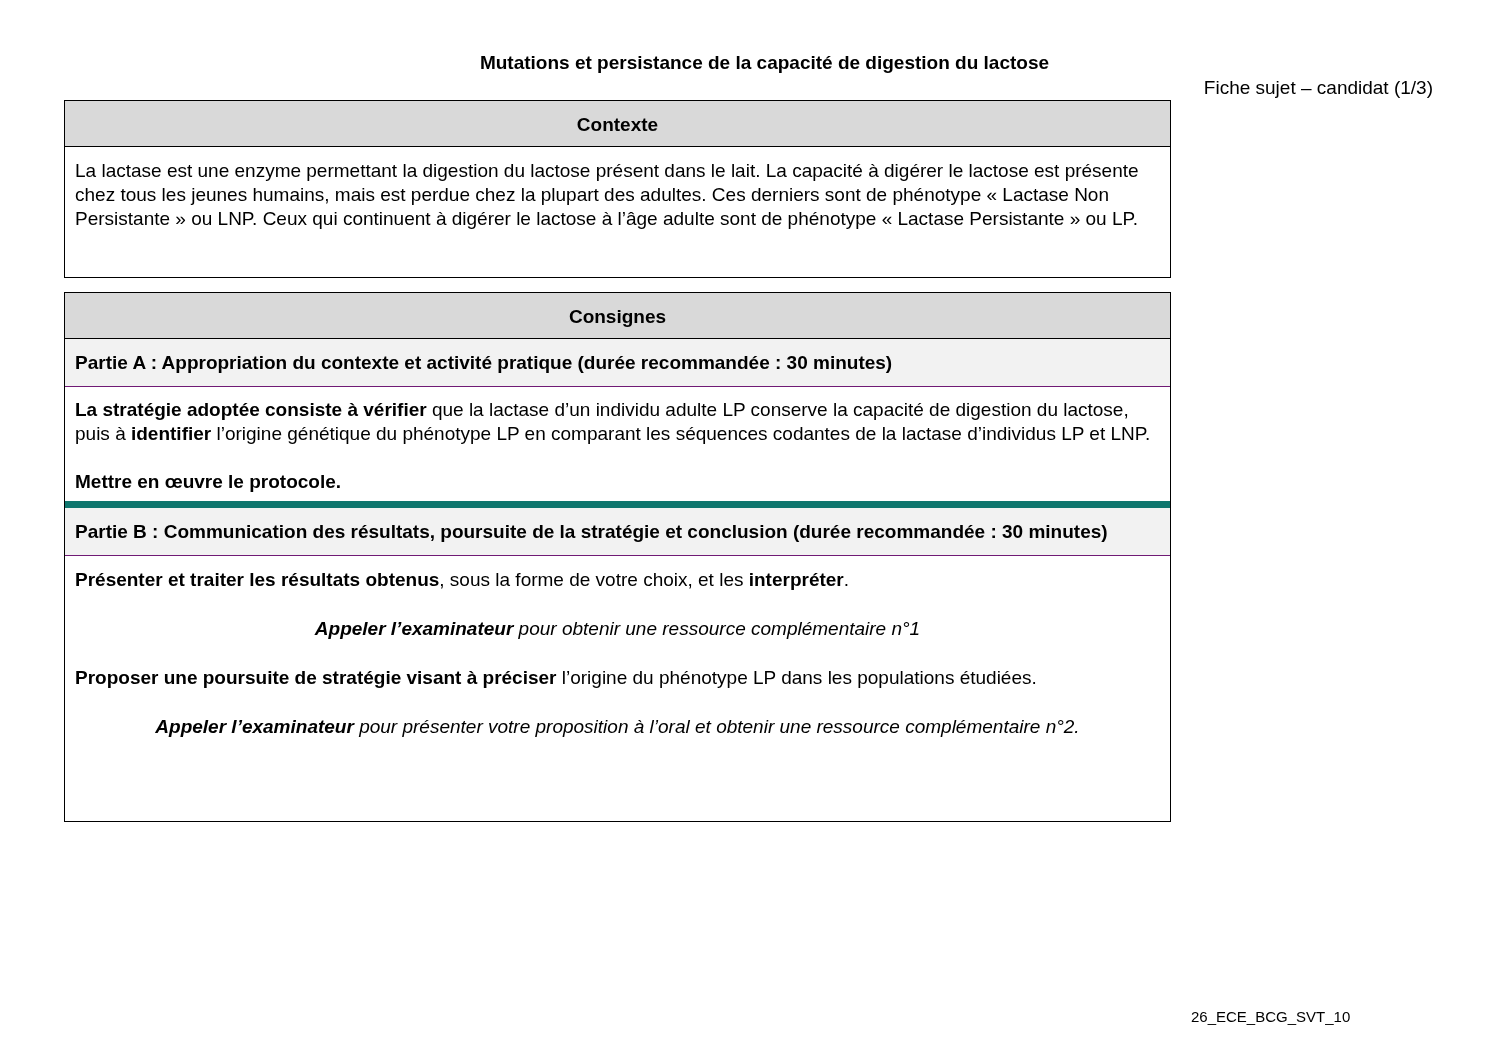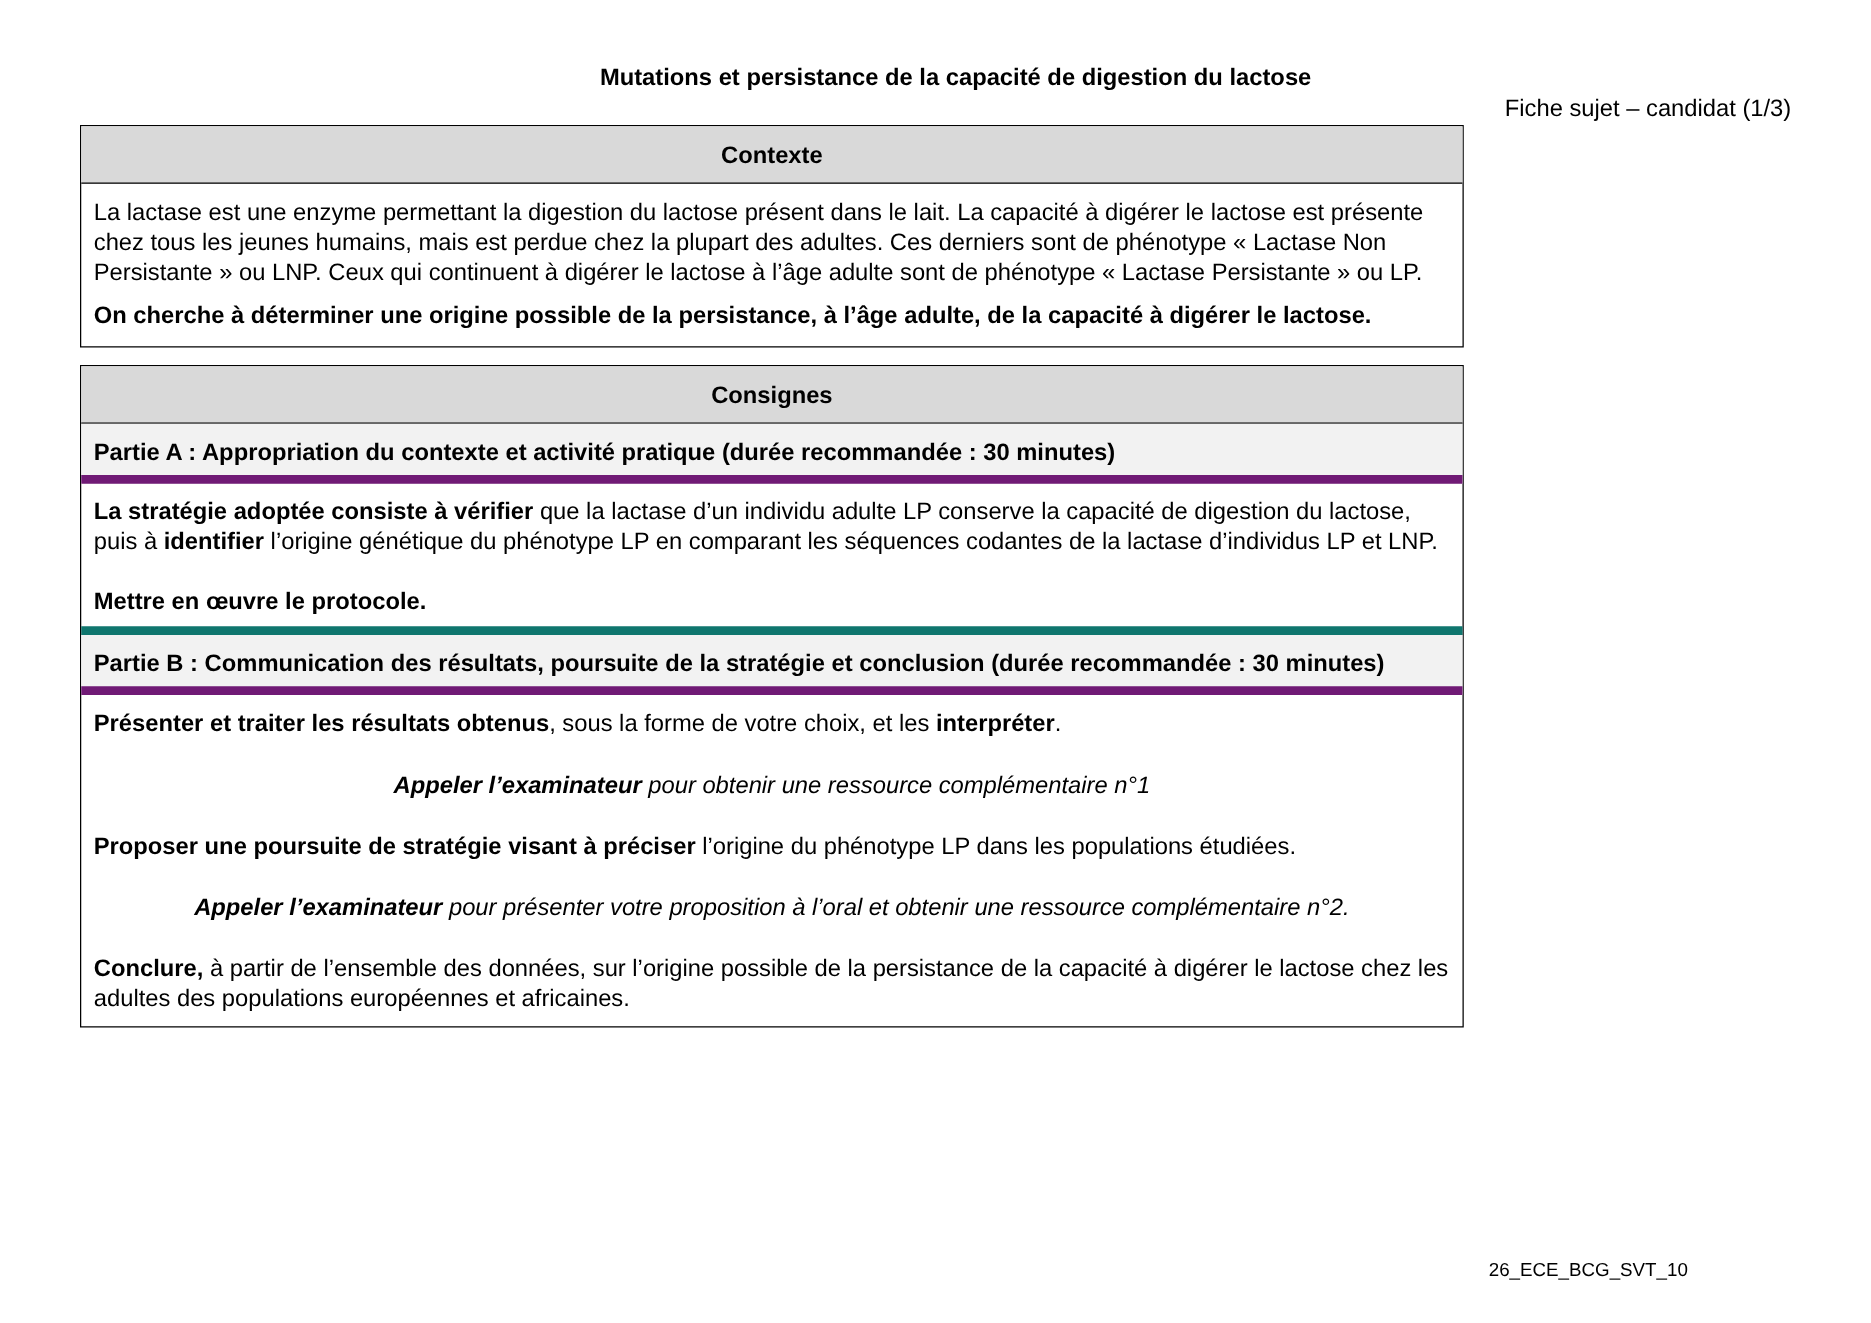--- a/index.html
+++ b/index.html
@@ -48,21 +48,21 @@
       text-align: center;
       font-weight: bold;
       font-size: 19px;
       line-height: 22px;
       height: 46px;
       box-sizing: border-box;
       padding-top: 13px;
     }
     .subhead {
       background: #f2f2f2;
-      border-bottom: 7px solid #701a75;
+      border-bottom: 1px solid #701a75;
       font-weight: bold;
       font-size: 19px;
       line-height: 22px;
       height: 48px;
       box-sizing: border-box;
       padding: 13px 10px 0 10px;
     }
     .cell {
       padding: 15px 10px;
       font-size: 19px;
@@ -94,36 +94,34 @@
 </head>
 <body>
 
 <div class="doc-title">Mutations et persistance de la capacité de digestion du lactose</div>
 <div class="doc-subtitle">Fiche sujet – candidat (1/3)</div>
 
 <div class="box box-context">
   <div class="head">Contexte</div>
   <div class="cell ctx-body">
     <p>La lactase est une enzyme permettant la digestion du lactose présent dans le lait. La capacité à digérer le lactose est présente chez tous les jeunes humains, mais est perdue chez la plupart des adultes. Ces derniers sont de phénotype « Lactase Non Persistante » ou LNP. Ceux qui continuent à digérer le lactose à l’âge adulte sont de phénotype « Lactase Persistante » ou LP.</p>
-    <p class="q">On cherche à déterminer une origine possible de la persistance, à l’âge adulte, de la capacité à digérer le lactose.</p>
   </div>
 </div>
 
 <div class="box box-consignes">
   <div class="head">Consignes</div>
 
   <div class="subhead">Partie A : Appropriation du contexte et activité pratique (durée recommandée : 30 minutes)</div>
   <div class="cell partA-body">
     <p><b>La stratégie adoptée consiste à vérifier</b><span> que la lactase d’un individu adulte LP conserve la capacité de digestion du lactose, puis à </span><b>identifier</b><span> l’origine génétique du phénotype LP en comparant les séquences codantes de la lactase d’individus LP et LNP.</span></p>
     <p class="mettre">Mettre en œuvre le protocole.</p>
   </div>
 
   <div class="subhead">Partie B : Communication des résultats, poursuite de la stratégie et conclusion (durée recommandée : 30 minutes)</div>
   <div class="cell partB-body">
     <p><b>Présenter et traiter les résultats obtenus</b><span>, sous la forme de votre choix, et les </span><b>interpréter</b><span>.</span></p>
     <p class="gap center it"><b>Appeler l’examinateur</b><span> pour obtenir une ressource complémentaire n°1</span></p>
     <p class="gap"><b>Proposer une poursuite de stratégie visant à préciser</b><span> l’origine du phénotype LP dans les populations étudiées.</span></p>
     <p class="gap center it"><b>Appeler l’examinateur</b><span> pour présenter votre proposition à l’oral et obtenir une ressource complémentaire n°2.</span></p>
-    <p class="gap"><b>Conclure,</b><span> à partir de l’ensemble des données, sur l’origine possible de la persistance de la capacité à digérer le lactose chez les adultes des populations européennes et africaines.</span></p>
   </div>
 </div>
 
 <div class="footer-code">26_ECE_BCG_SVT_10</div>
 
 </body></html>

